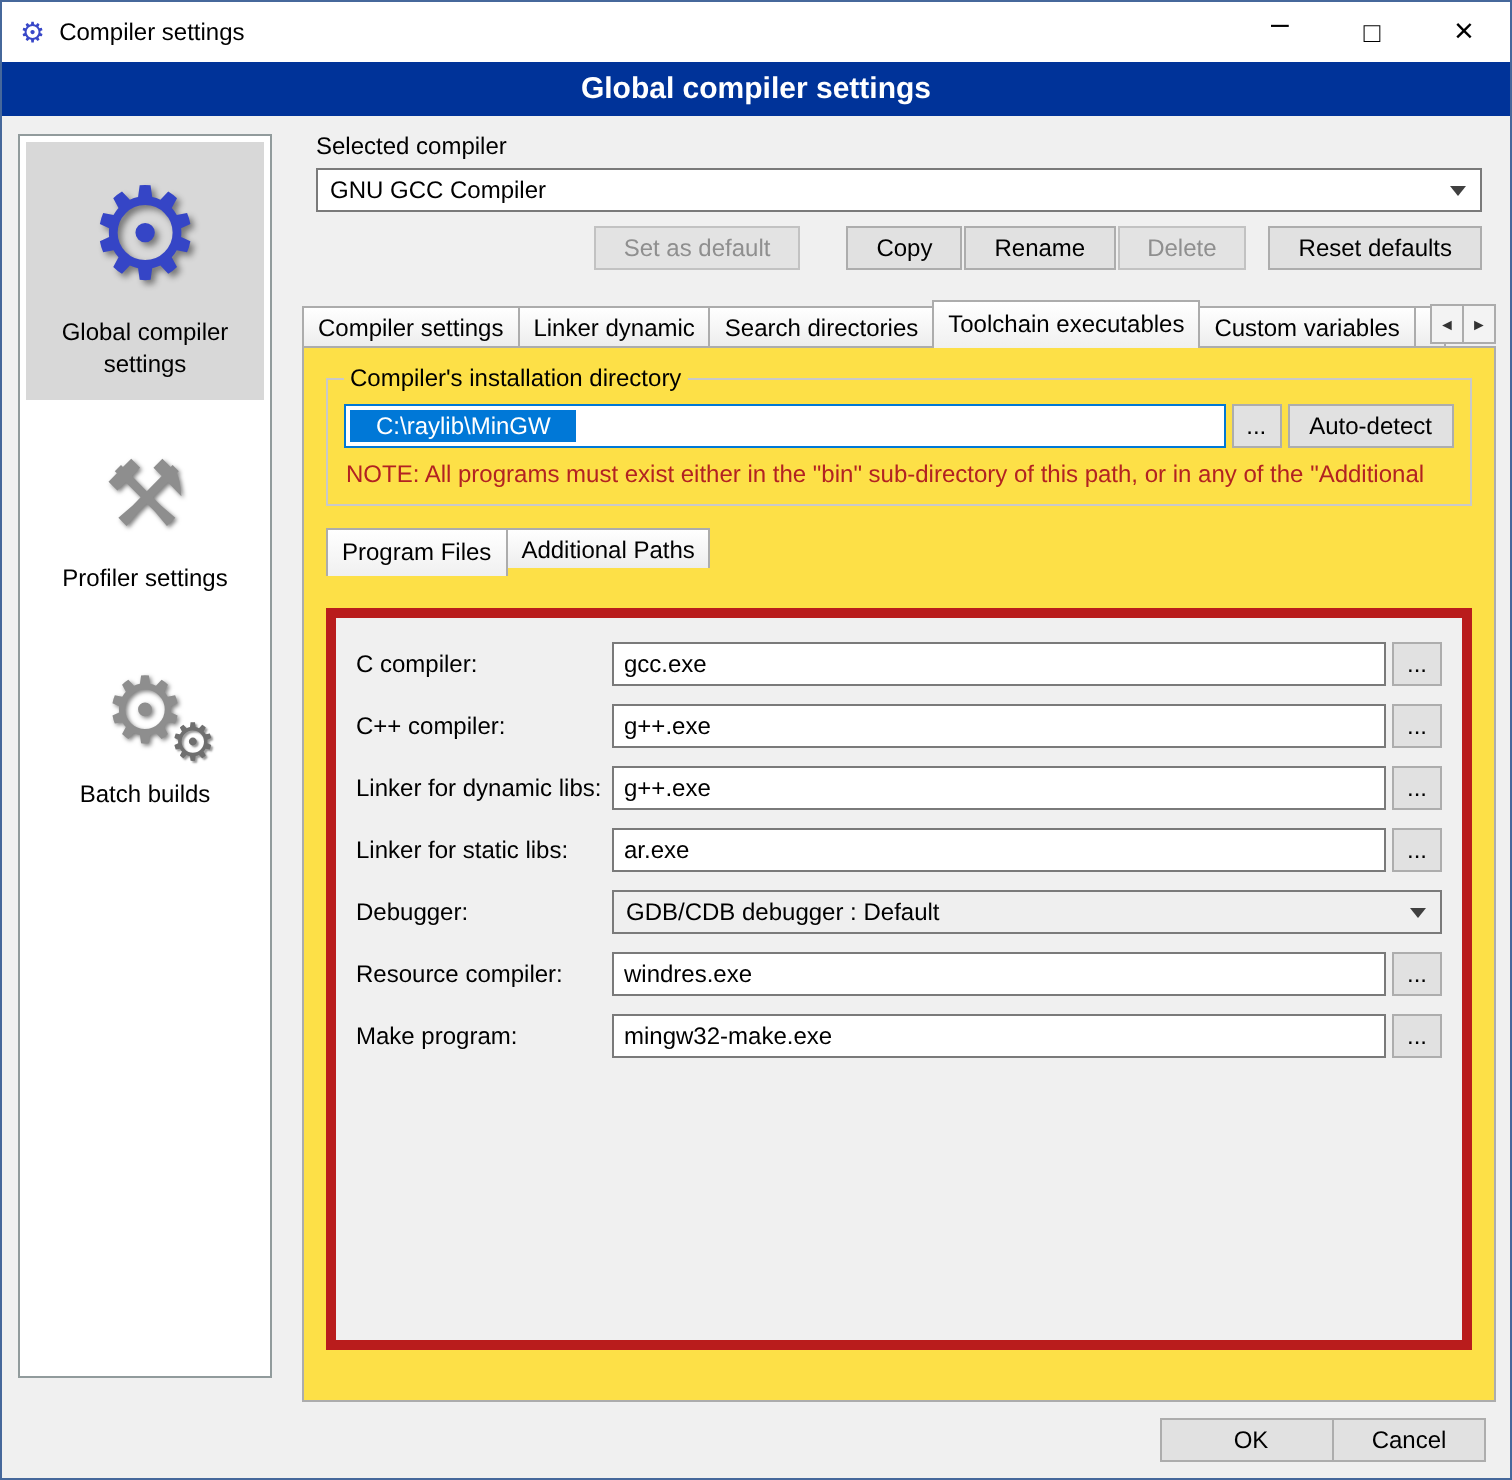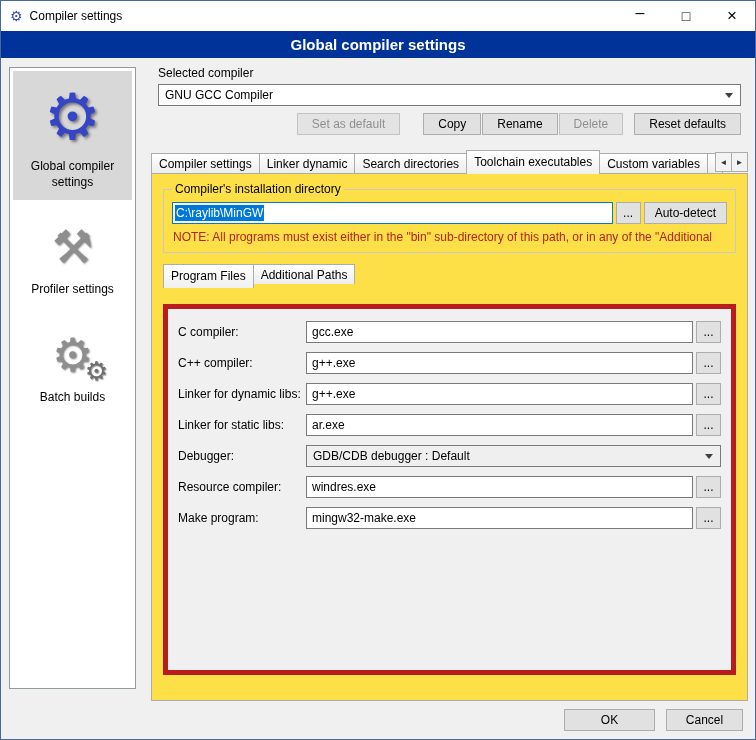--- a/index.html
+++ b/index.html
@@ -53,38 +53,38 @@
   .tab-arrows { position:absolute; right:0; bottom:1px; display:flex; z-index:4; }
   .tarrow { width:17px; height:20px; border:1px solid #ACACAC; background:#F3F3F3; display:flex; align-items:center; justify-content:center; font-size:8px; color:#333; margin-left:-1px; cursor:default; }
 
   
   .panel { border:1px solid #ACACAC; background:#fde047; height:528px; padding:8px 9px 9px; display:flex; flex-direction:column; position:relative; z-index:2; }
 
   fieldset.group { border:1px solid #C9C9C9; padding:4px 8px 8px; margin:0 2px; }
   fieldset.group legend { font-size:12px; padding:0 3px; }
   .dirrow { display:flex; align-items:center; gap:3px; margin-top:2px; }
   .dirinput { flex:1; height:22px; border:1px solid #0078D7; background:#FFFFFF; display:flex; align-items:center; padding:0 2px; overflow:hidden; }
-  .sel-text { background:#0078D7; color:#FFFFFF; padding:1px 1px; white-space:pre; }
+  .sel-text { background:#0078D7; color:#FFFFFF; padding:1px 13px; white-space:pre; }
   .browse { width:25px; height:22px; background:#E1E1E1; border:1px solid #ADADAD; font-size:12px; font-family:inherit; padding:0; cursor:default; }
   .autodetect { height:22px; background:#E1E1E1; border:1px solid #ADADAD; font-size:12px; font-family:inherit; padding:0 10px; cursor:default; }
   .note { color:#B22222; margin:6px 1px 0; white-space:nowrap; overflow:hidden; }
 
   
   .subtabs { display:flex; margin-top:11px; padding-left:2px; height:24px; }
   .subpanel { border:5px solid #b91c1c; flex:1; margin:16px 2px; padding:12px 10px 0; background:#F0F0F0; position:relative; z-index:2; }
 
   .frow { display:flex; align-items:center; margin-bottom:9px; }
   .flabel { width:128px; flex-shrink:0; }
   .ftext { flex:1; height:22px; border:1px solid #7A7A7A; background:#FFFFFF; padding:0 5px; font-size:12px; font-family:inherit; }
   .browse-sm { width:25px; height:22px; background:#E1E1E1; border:1px solid #ADADAD; font-size:12px; font-family:inherit; padding:0; margin-left:3px; cursor:default; }
   .combo-field { flex:1; height:22px; border:1px solid #7A7A7A; background:#EFEFEF; display:flex; align-items:center; padding:0 22px 0 6px; position:relative; }
 
   
   .footer-btn { position:absolute; bottom:8px; height:22px; background:#E1E1E1; border:1px solid #ADADAD; font-size:12px; font-family:inherit; cursor:default; }
-  .footer-btn.ok { right:100px; width:91px; }
+  .footer-btn.ok { right:84px; width:91px; }
   .footer-btn.cancel { right:12px; width:77px; }
 </style>
 </head>
 <body>
 
 <div class="window">
 
   <div class="titlebar">
     <span class="tb-icon">⚙</span>
     <span class="tb-title">Compiler settings</span>

